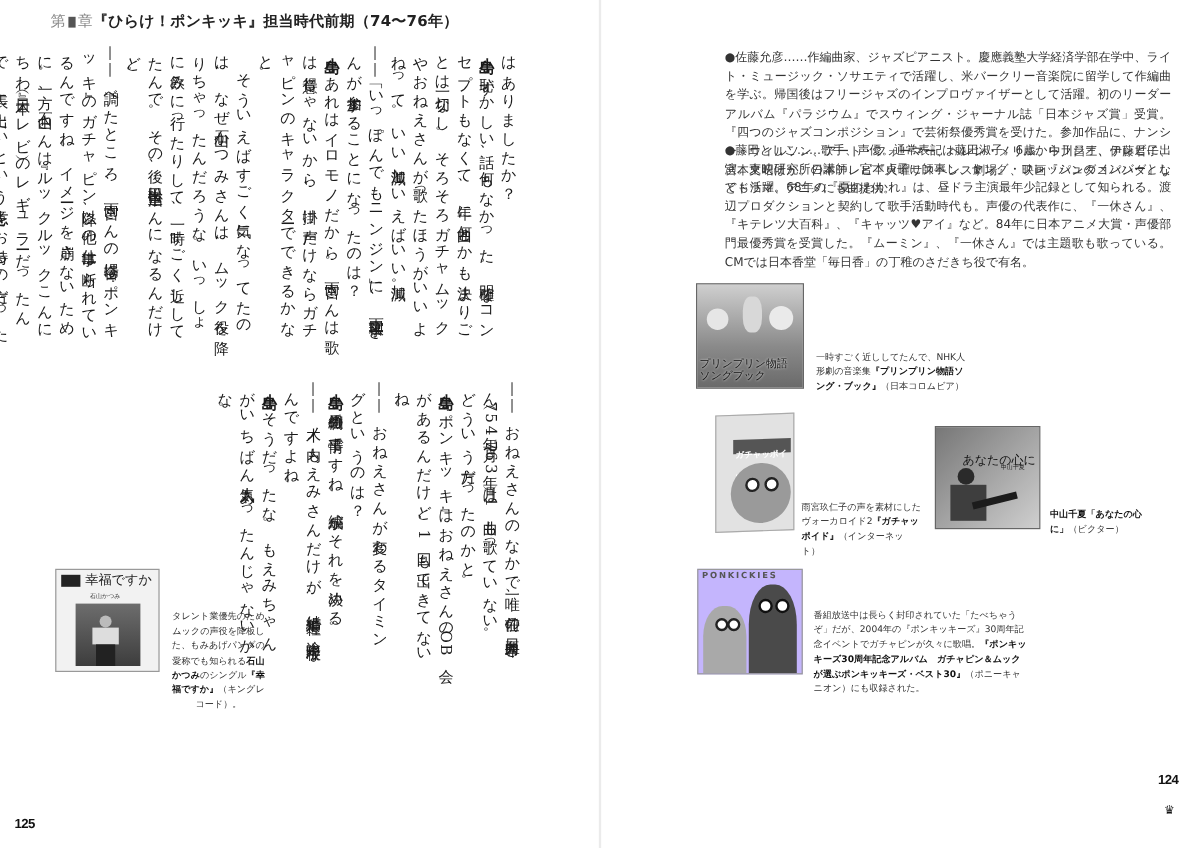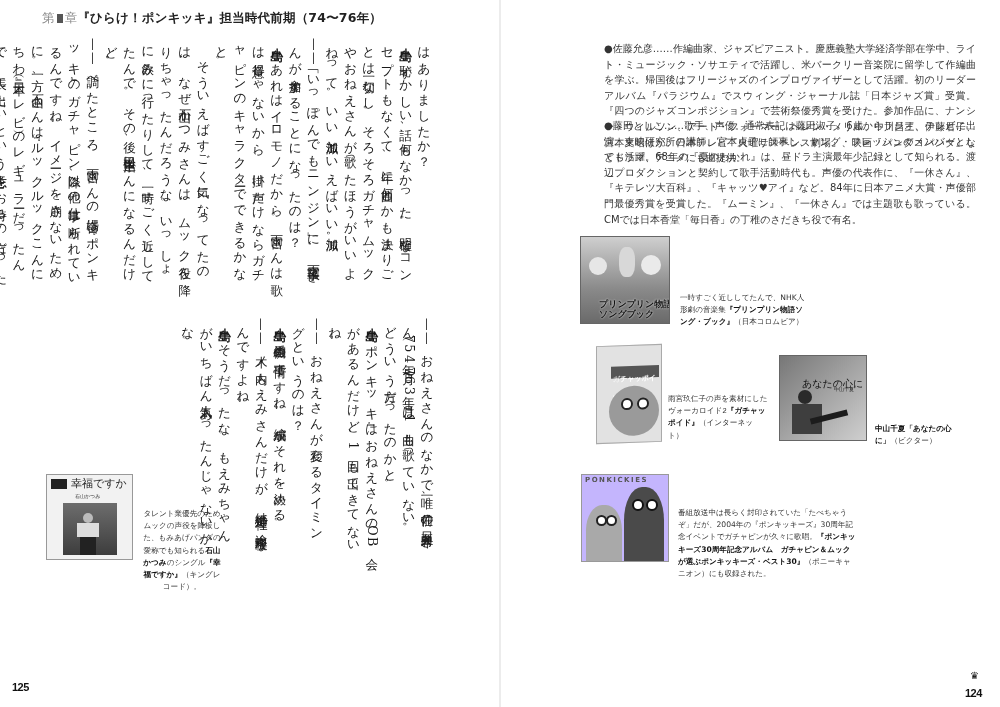--- a/index.html
+++ b/index.html
@@ -69,45 +69,45 @@
     <div style="position:absolute; left:14px; top:20px; width:22px; height:14px; background:#ddd;"></div>
     <div style="position:absolute; left:17px; top:34px; width:16px; height:18px; background:#222;"></div>
   </div>
 </div>
 <div class="cap" style="left:142px; top:508px; width:80px;text-align:center;">
   <span>タレント業優先のためムックの声役を降板した、もみあげパンダの愛称でも知られる</span><b>石山かつみ</b><span>のシングル</span><b>『幸福ですか』</b><span>（キングレコード）。</span>
 </div>
 
 <div class="folio" style="left:12px; top:681px;">125</div>
 <div class="crown" style="left:970px; top:670px;">♛</div>
-<div class="folio" style="left:965px; top:644px;margin-top:43px;">124</div>
+<div class="folio" style="left:965px; top:644px;">124</div>
 
 <div class="note" style="top:41px;">●佐藤允彦……作編曲家、ジャズピアニスト。慶應義塾大学経済学部在学中、ライト・ミュージック・ソサエティで活躍し、米バークリー音楽院に留学して作編曲を学ぶ。帰国後はフリージャズのインプロヴァイザーとして活躍。初のリーダーアルバム『パラジウム』でスウィング・ジャーナル誌「日本ジャズ賞」受賞。『四つのジャズコンポジション』で芸術祭優秀賞を受けた。参加作品に、ナンシー・ウィルソン、アート・フォーマー、ヘレン・メリル、中川昌三、伊藤君子、宮本文昭ほか。日本テレビ『火曜サスペンス劇場』、映画『パンダコパンダ』などドラマ、アニメにも曲提供。</div>
 <div class="note" style="top:118px;">●藤田としこ……歌手、声優。通常表記は藤田淑子。6歳からラジオ、テレビに出演。東映研究所の講師、宮本貞子に師事し、ヤング・フレッシュのメンバーとしても活躍。68年の『夏のわかれ』は、昼ドラ主演最年少記録として知られる。渡辺プロダクションと契約して歌手活動時代も。声優の代表作に、『一休さん』、『キテレツ大百科』、『キャッツ♥アイ』など。84年に日本アニメ大賞・声優部門最優秀賞を受賞した。『ムーミン』、『一休さん』では主題歌も歌っている。CMでは日本香堂「毎日香」の丁稚のさだきち役で有名。</div>
 
 <div class="fig" style="left:580px; top:236px; width:88px; height:86px; background:linear-gradient(#cfcfcf,#8a8a8a 60%,#6a6a6a);">
   <div style="position:absolute; left:8px; top:20px; width:18px; height:18px; border-radius:50%; background:#e6e6e6;"></div>
   <div style="position:absolute; left:38px; top:10px; width:16px; height:30px; border-radius:40%; background:#d8d8d8;"></div>
   <div style="position:absolute; left:60px; top:18px; width:20px; height:20px; border-radius:50%; background:#eaeaea;"></div>
-  <div style="position:absolute; left:18px; top:62px; width:84px; font-size:9px; font-weight:bold; color:#111; line-height:10px; text-shadow:0 0 2px #fff;">プリンプリン物語 ソングブック</div>
+  <div style="position:absolute; left:2px; top:62px; width:84px; font-size:9px; font-weight:normal; color:#111; line-height:10px; text-shadow:0 0 2px #fff;">プリンプリン物語 ソングブック</div>
 </div>
 <div class="cap" style="left:680px; top:292px; width:125px;">
   <span>一時すごく近ししてたんで、NHK人形劇の音楽集</span><b>『プリンプリン物語ソング・ブック』</b><span>（日本コロムビア）</span>
 </div>
 
 <div class="fig" style="left:596px; top:345px; width:64px; height:96px; background:#e2e2e2; border-color:#aaa; transform:skewY(-2deg);">
   <div style="position:absolute; left:14px; top:20px; width:48px; height:12px; background:#555;">
     <span style="font-size:7px; color:#fff; font-weight:bold; padding-left:2px;">ガチャッポイド</span>
   </div>
   <div style="position:absolute; left:12px; top:40px; width:50px; height:50px; border-radius:50%; background:#9a9a9a;">
     <div style="position:absolute; left:12px; top:12px; width:8px; height:8px; border-radius:50%; background:#fff; border:2px solid #222;"></div>
     <div style="position:absolute; left:28px; top:12px; width:8px; height:8px; border-radius:50%; background:#fff; border:2px solid #222;"></div>
   </div>
 </div>
-<div class="cap" style="left:668px; top:393px; width:100px;font-family:Liberation Mono, monospace;">
+<div class="cap" style="left:668px; top:417px; width:100px;">
   <span>雨宮玖仁子の声を素材にしたヴォーカロイド2</span><b>『ガチャッポイド』</b><span>（インターネット）</span>
 </div>
 
 <div class="fig" style="left:779px; top:355px; width:86px; height:84px; background:linear-gradient(135deg,#777,#cfcfcf);">
   <div style="position:absolute; left:22px; top:2px; font-family:'DejaVu Serif',serif; font-size:10px; color:#111;margin-top:19px;">あなたの心に</div>
   <div style="position:absolute; left:54px; top:30px; font-size:5px; color:#222;">中山千夏</div>
   <div style="position:absolute; left:18px; top:34px; width:14px; height:14px; border-radius:50%; background:#2a2a2a;"></div>
   <div style="position:absolute; left:12px; top:48px; width:30px; height:30px; background:#3e3e3e;"></div>
   <div style="position:absolute; left:30px; top:58px; width:38px; height:6px; background:#1c1c1c; transform:rotate(-14deg);"></div>
 </div>

